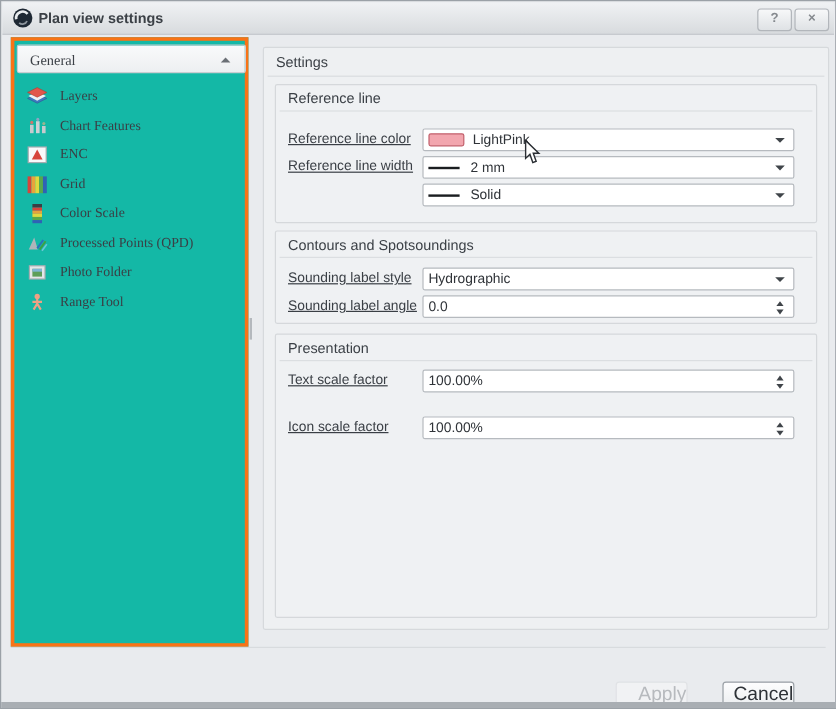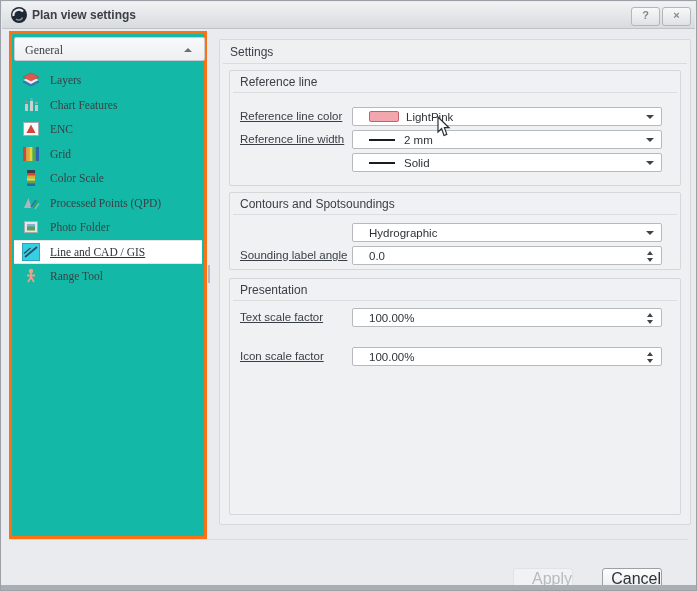--- a/index.html
+++ b/index.html
@@ -49,21 +49,21 @@
     border-radius:2px;box-sizing:border-box;}
   .group-title{position:absolute;left:10px;top:4px;font-size:12px;color:#3b4046;}
   .group-rule{position:absolute;left:3px;right:3px;top:21px;height:1px;background:#dbdee1;}
   .g-reference{top:30px;height:116px;}
   .g-contours{top:152px;height:78px;}
   .g-presentation{top:238px;height:237px;}
 
   .row-label{position:absolute;left:10px;font-size:11.5px;color:#3a3f45;line-height:19px;white-space:nowrap;text-decoration:underline;}
   .control{position:absolute;left:122px;width:310px;height:19px;background:#fff;
     border:1px solid #b6babf;border-radius:2px;box-sizing:border-box;
-    display:flex;align-items:center;padding-left:16px;font-size:11.5px;color:#2f3338;cursor:default;}
+    display:flex;align-items:center;padding-left:4px;font-size:11.5px;color:#2f3338;cursor:default;}
   .combo-arrow{position:absolute;right:7px;top:7px;width:0;height:0;
     border-left:4px solid transparent;border-right:4px solid transparent;border-top:4px solid #3f4449;}
   .spinner{position:absolute;right:6px;top:3px;width:9px;height:13px;}
   .spinner .up{position:absolute;left:1px;top:1px;width:0;height:0;
     border-left:3.5px solid transparent;border-right:3.5px solid transparent;border-bottom:4px solid #3f4449;}
   .spinner .down{position:absolute;left:1px;bottom:1px;width:0;height:0;
     border-left:3.5px solid transparent;border-right:3.5px solid transparent;border-top:4px solid #3f4449;}
   .swatch{width:30px;height:11px;background:#f2a6ae;border:1px solid #c2606c;border-radius:2px;
     margin-right:7px;flex:0 0 30px;box-sizing:border-box;}
   .line-glyph{width:26px;height:2px;background:#1a1d20;margin-right:9px;flex:0 0 26px;}
@@ -184,30 +184,20 @@
         <span class="icon">
           <svg viewBox="0 0 18 18">
             <rect x="2.5" y="3.5" width="13" height="11" fill="#e3e6e9" stroke="#a7acb1"></rect>
             <rect x="5" y="6" width="8" height="6.5" fill="#5d9e59"></rect>
             <rect x="5" y="6" width="8" height="2.4" fill="#7fb5d6"></rect>
           </svg>
         </span>
         <span class="label">Photo Folder</span>
       </div>
 
-      <div class="item selected">
-        <span class="icon">
-          <svg viewBox="0 0 18 18">
-            <rect x="0.5" y="0.5" width="17" height="17" fill="#35cfe4" stroke="#2aa7b8"></rect>
-            <path d="M3,14 L15,4" stroke="#2b4a63" stroke-width="1.8"></path>
-            <path d="M2,10.5 L8.5,5" stroke="#2b4a63" stroke-width="1.3"></path>
-          </svg>
-        </span>
-        <span class="label">Line and CAD / GIS</span>
-      </div>
 
       <div class="item">
         <span class="icon">
           <svg viewBox="0 0 18 18">
             <circle cx="9" cy="4" r="2.2" fill="#efa184"></circle>
             <path d="M9,6 L9,10 M9,10 L6,15 M9,10 L12,15 M5,8.5 L13,8.5" stroke="#efa184" stroke-width="1.8" fill="none"></path>
           </svg>
         </span>
         <span class="label">Range Tool</span>
       </div>
@@ -242,20 +232,21 @@
         <span class="line-glyph"></span>
         <span>Solid</span>
         <span class="combo-arrow"></span>
       </div>
     </div>
 
     <div class="group g-contours">
       <span class="group-title">Contours and Spotsoundings</span>
       <div class="group-rule"></div>
 
+      <span class="row-label r-con-0">Sounding label style</span>
       <div class="control r-con-0">
         <span>Hydrographic</span>
         <span class="combo-arrow"></span>
       </div>
 
       <span class="row-label r-con-1">Sounding label angle</span>
       <div class="control r-con-1">
         <span>0.0</span>
         <span class="spinner">
           <span class="up"></span>

